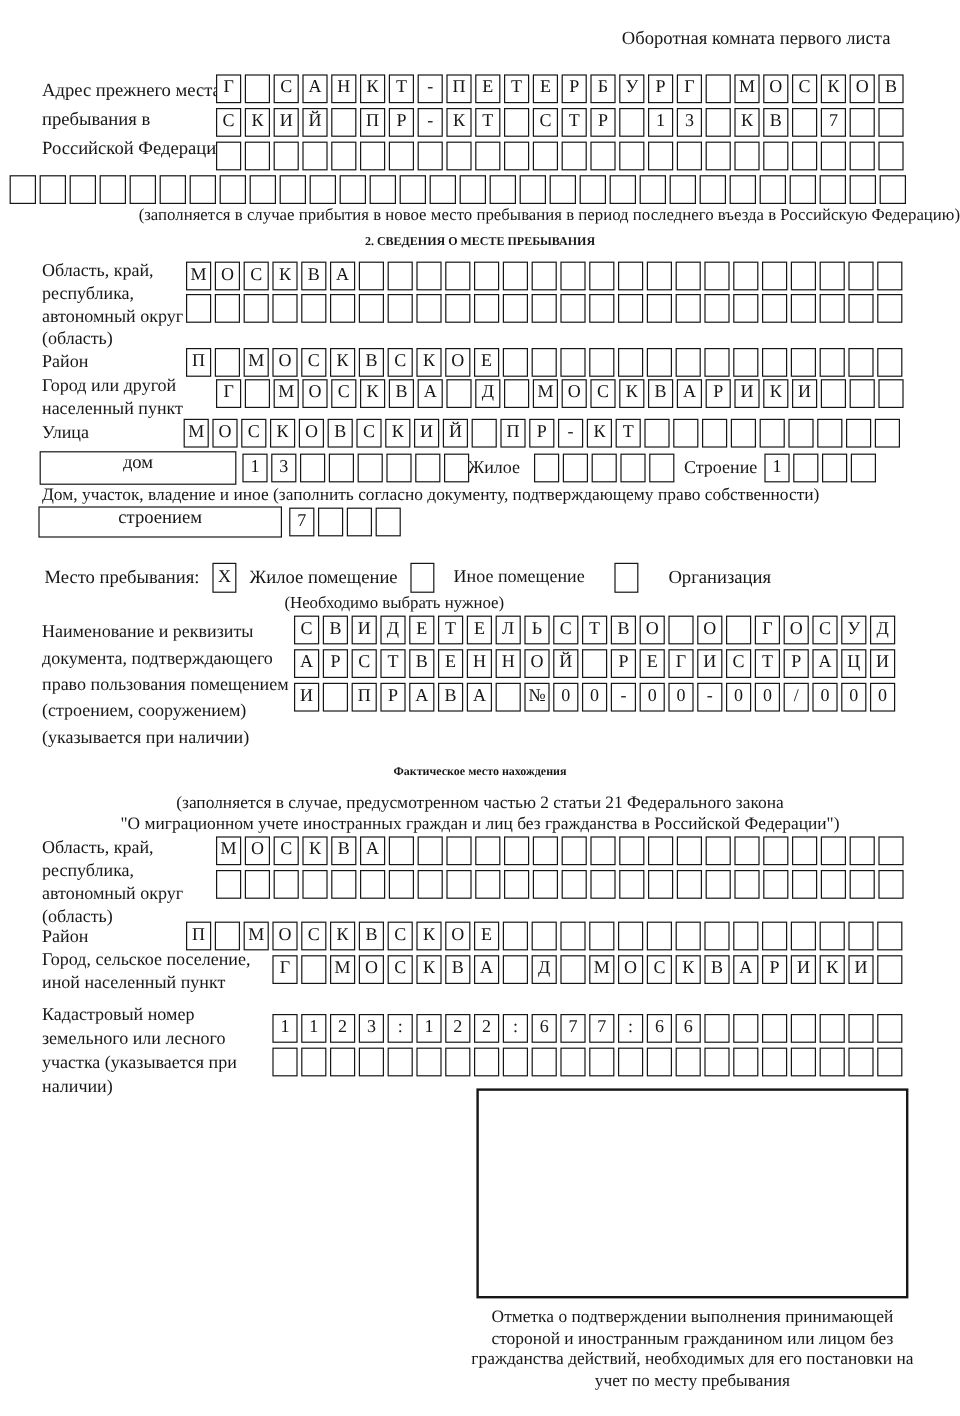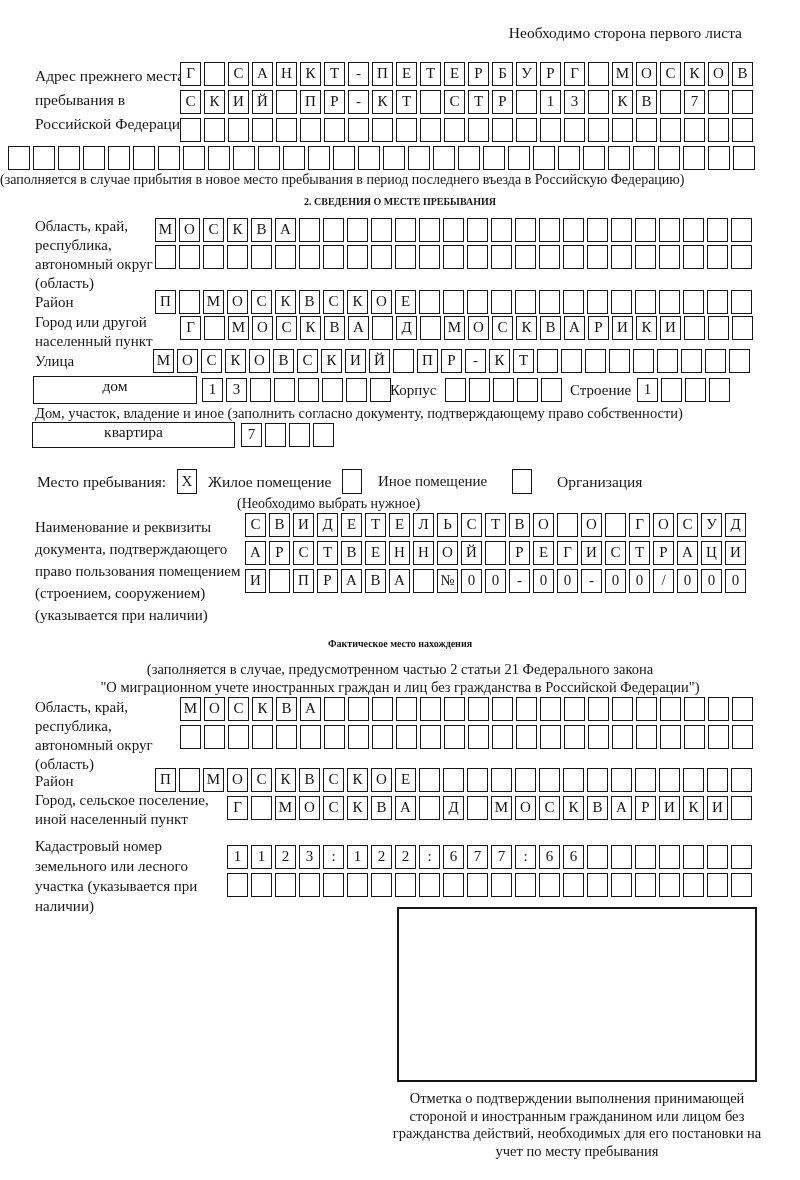--- a/index.html
+++ b/index.html
@@ -4,21 +4,21 @@
 <style>
   html,body{margin:0;padding:0;background:#fff;}
   .page{
     position:relative;width:800px;height:1180px;background:#ffffff;
     font-family:"Liberation Serif","DejaVu Serif",serif;color:#161616;
     overflow:hidden;
   }
   .hdr{position:absolute;top:24px;right:58px;font-size:15.5px;}
   .lbl{position:absolute;font-size:15px;line-height:19px;}
   .note{position:absolute;font-size:14.5px;}
-  .center{left:0;width:800px;text-align:left;}
+  .center{left:0;width:800px;text-align:right;}
   .title{position:absolute;left:0;width:800px;text-align:center;font-weight:bold;font-size:10px;}
   .cellrow{position:absolute;white-space:nowrap;height:24px;}
   .cell{
     display:inline-block;box-sizing:border-box;vertical-align:top;
     width:21px;height:24px;border:1.6px solid #161616;margin-right:3px;
     text-align:center;font-size:15px;line-height:21px;background:#fff;
   }
   .cellrow.p25 .cell{width:22px;}
   .cellrow.cbx .cell{width:20px;height:25px;line-height:22px;}
   .widebox{
@@ -28,21 +28,21 @@
   }
   .stampbox{position:absolute;box-sizing:border-box;border:2px solid #161616;background:#fff;}
   .stampnote{position:absolute;font-size:14.5px;line-height:17.5px;text-align:center;}
   .factnote{position:absolute;left:0;width:800px;text-align:center;font-size:14.5px;}
 </style>
 </head>
 <body>
 
 <div class="page">
 
-  <div class="hdr">Необходимо сторона первого листа</div>
+  <div class="hdr">Оборотная комната первого листа</div>
 
   <div class="lbl" style="left:35px;top:64px;width:155px;line-height:24px;font-size:15.5px">Адрес прежнего места пребывания в Российской Федерации</div>
   <div class="cellrow" style="left:180px;top:62px"><span class="cell">Г</span><span class="cell"></span><span class="cell">С</span><span class="cell">А</span><span class="cell">Н</span><span class="cell">К</span><span class="cell">Т</span><span class="cell">-</span><span class="cell">П</span><span class="cell">Е</span><span class="cell">Т</span><span class="cell">Е</span><span class="cell">Р</span><span class="cell">Б</span><span class="cell">У</span><span class="cell">Р</span><span class="cell">Г</span><span class="cell"></span><span class="cell">М</span><span class="cell">О</span><span class="cell">С</span><span class="cell">К</span><span class="cell">О</span><span class="cell">В</span></div>
   <div class="cellrow" style="left:180px;top:90px"><span class="cell">С</span><span class="cell">К</span><span class="cell">И</span><span class="cell">Й</span><span class="cell"></span><span class="cell">П</span><span class="cell">Р</span><span class="cell">-</span><span class="cell">К</span><span class="cell">Т</span><span class="cell"></span><span class="cell">С</span><span class="cell">Т</span><span class="cell">Р</span><span class="cell"></span><span class="cell">1</span><span class="cell">3</span><span class="cell"></span><span class="cell">К</span><span class="cell">В</span><span class="cell"></span><span class="cell">7</span><span class="cell"></span><span class="cell"></span></div>
   <div class="cellrow" style="left:180px;top:118px"><span class="cell"></span><span class="cell"></span><span class="cell"></span><span class="cell"></span><span class="cell"></span><span class="cell"></span><span class="cell"></span><span class="cell"></span><span class="cell"></span><span class="cell"></span><span class="cell"></span><span class="cell"></span><span class="cell"></span><span class="cell"></span><span class="cell"></span><span class="cell"></span><span class="cell"></span><span class="cell"></span><span class="cell"></span><span class="cell"></span><span class="cell"></span><span class="cell"></span><span class="cell"></span><span class="cell"></span></div>
   <div class="cellrow p25" style="left:8px;top:146px"><span class="cell"></span><span class="cell"></span><span class="cell"></span><span class="cell"></span><span class="cell"></span><span class="cell"></span><span class="cell"></span><span class="cell"></span><span class="cell"></span><span class="cell"></span><span class="cell"></span><span class="cell"></span><span class="cell"></span><span class="cell"></span><span class="cell"></span><span class="cell"></span><span class="cell"></span><span class="cell"></span><span class="cell"></span><span class="cell"></span><span class="cell"></span><span class="cell"></span><span class="cell"></span><span class="cell"></span><span class="cell"></span><span class="cell"></span><span class="cell"></span><span class="cell"></span><span class="cell"></span><span class="cell"></span></div>
   <div class="note center" style="top:172px;font-size:14px">(заполняется в случае прибытия в новое место пребывания в период последнего въезда в Российскую Федерацию)</div>
 
   <div class="title" style="top:196px">2. СВЕДЕНИЯ О МЕСТЕ ПРЕБЫВАНИЯ</div>
 
@@ -56,28 +56,28 @@
   <div class="lbl" style="left:35px;top:313px;width:150px">Город или другой населенный пункт</div>
   <div class="cellrow" style="left:180px;top:316px"><span class="cell">Г</span><span class="cell"></span><span class="cell">М</span><span class="cell">О</span><span class="cell">С</span><span class="cell">К</span><span class="cell">В</span><span class="cell">А</span><span class="cell"></span><span class="cell">Д</span><span class="cell"></span><span class="cell">М</span><span class="cell">О</span><span class="cell">С</span><span class="cell">К</span><span class="cell">В</span><span class="cell">А</span><span class="cell">Р</span><span class="cell">И</span><span class="cell">К</span><span class="cell">И</span><span class="cell"></span><span class="cell"></span><span class="cell"></span></div>
 
   <div class="lbl" style="left:35px;top:352px">Улица</div>
   <div class="cellrow" style="left:153px;top:349px"><span class="cell">М</span><span class="cell">О</span><span class="cell">С</span><span class="cell">К</span><span class="cell">О</span><span class="cell">В</span><span class="cell">С</span><span class="cell">К</span><span class="cell">И</span><span class="cell">Й</span><span class="cell"></span><span class="cell">П</span><span class="cell">Р</span><span class="cell">-</span><span class="cell">К</span><span class="cell">Т</span><span class="cell"></span><span class="cell"></span><span class="cell"></span><span class="cell"></span><span class="cell"></span><span class="cell"></span><span class="cell"></span><span class="cell"></span><span class="cell"></span></div>
 
   <div class="widebox" style="left:33px;top:376px;width:164px;height:28px">
     <span>дом</span>
   </div>
   <div class="cellrow" style="left:202px;top:378px"><span class="cell">1</span><span class="cell">3</span><span class="cell"></span><span class="cell"></span><span class="cell"></span><span class="cell"></span><span class="cell"></span><span class="cell"></span></div>
-  <div class="lbl" style="left:390px;top:381px">Корпус</div>
+  <div class="lbl" style="left:390px;top:381px">Жилое</div>
   <div class="cellrow" style="left:445px;top:378px"><span class="cell"></span><span class="cell"></span><span class="cell"></span><span class="cell"></span><span class="cell"></span></div>
   <div class="lbl" style="left:570px;top:381px">Строение</div>
   <div class="cellrow" style="left:637px;top:378px"><span class="cell">1</span><span class="cell"></span><span class="cell"></span><span class="cell"></span></div>
   <div class="note" style="left:35px;top:405px">Дом, участок, владение и иное (заполнить согласно документу, подтверждающему право собственности)</div>
 
   <div class="widebox" style="left:32px;top:422px;width:203px;height:26px">
-    <span>квартира</span>
+    <span>строением</span>
   </div>
   <div class="cellrow" style="left:241px;top:423px"><span class="cell">7</span><span class="cell"></span><span class="cell"></span><span class="cell"></span></div>
 
   <div class="lbl" style="left:37px;top:472px;font-size:15.5px">Место пребывания:</div>
   <div class="cellrow cbx" style="left:177px;top:469px"><span class="cell">X</span></div>
   <div class="lbl" style="left:208px;top:472px;font-size:15.5px">Жилое помещение</div>
   <div class="cellrow cbx" style="left:342px;top:469px"><span class="cell"></span></div>
   <div class="lbl" style="left:378px;top:472px;font-size:15px">Иное помещение</div>
   <div class="cellrow cbx" style="left:512px;top:469px"><span class="cell"></span></div>
   <div class="lbl" style="left:557px;top:472px;font-size:15.5px">Организация</div>

